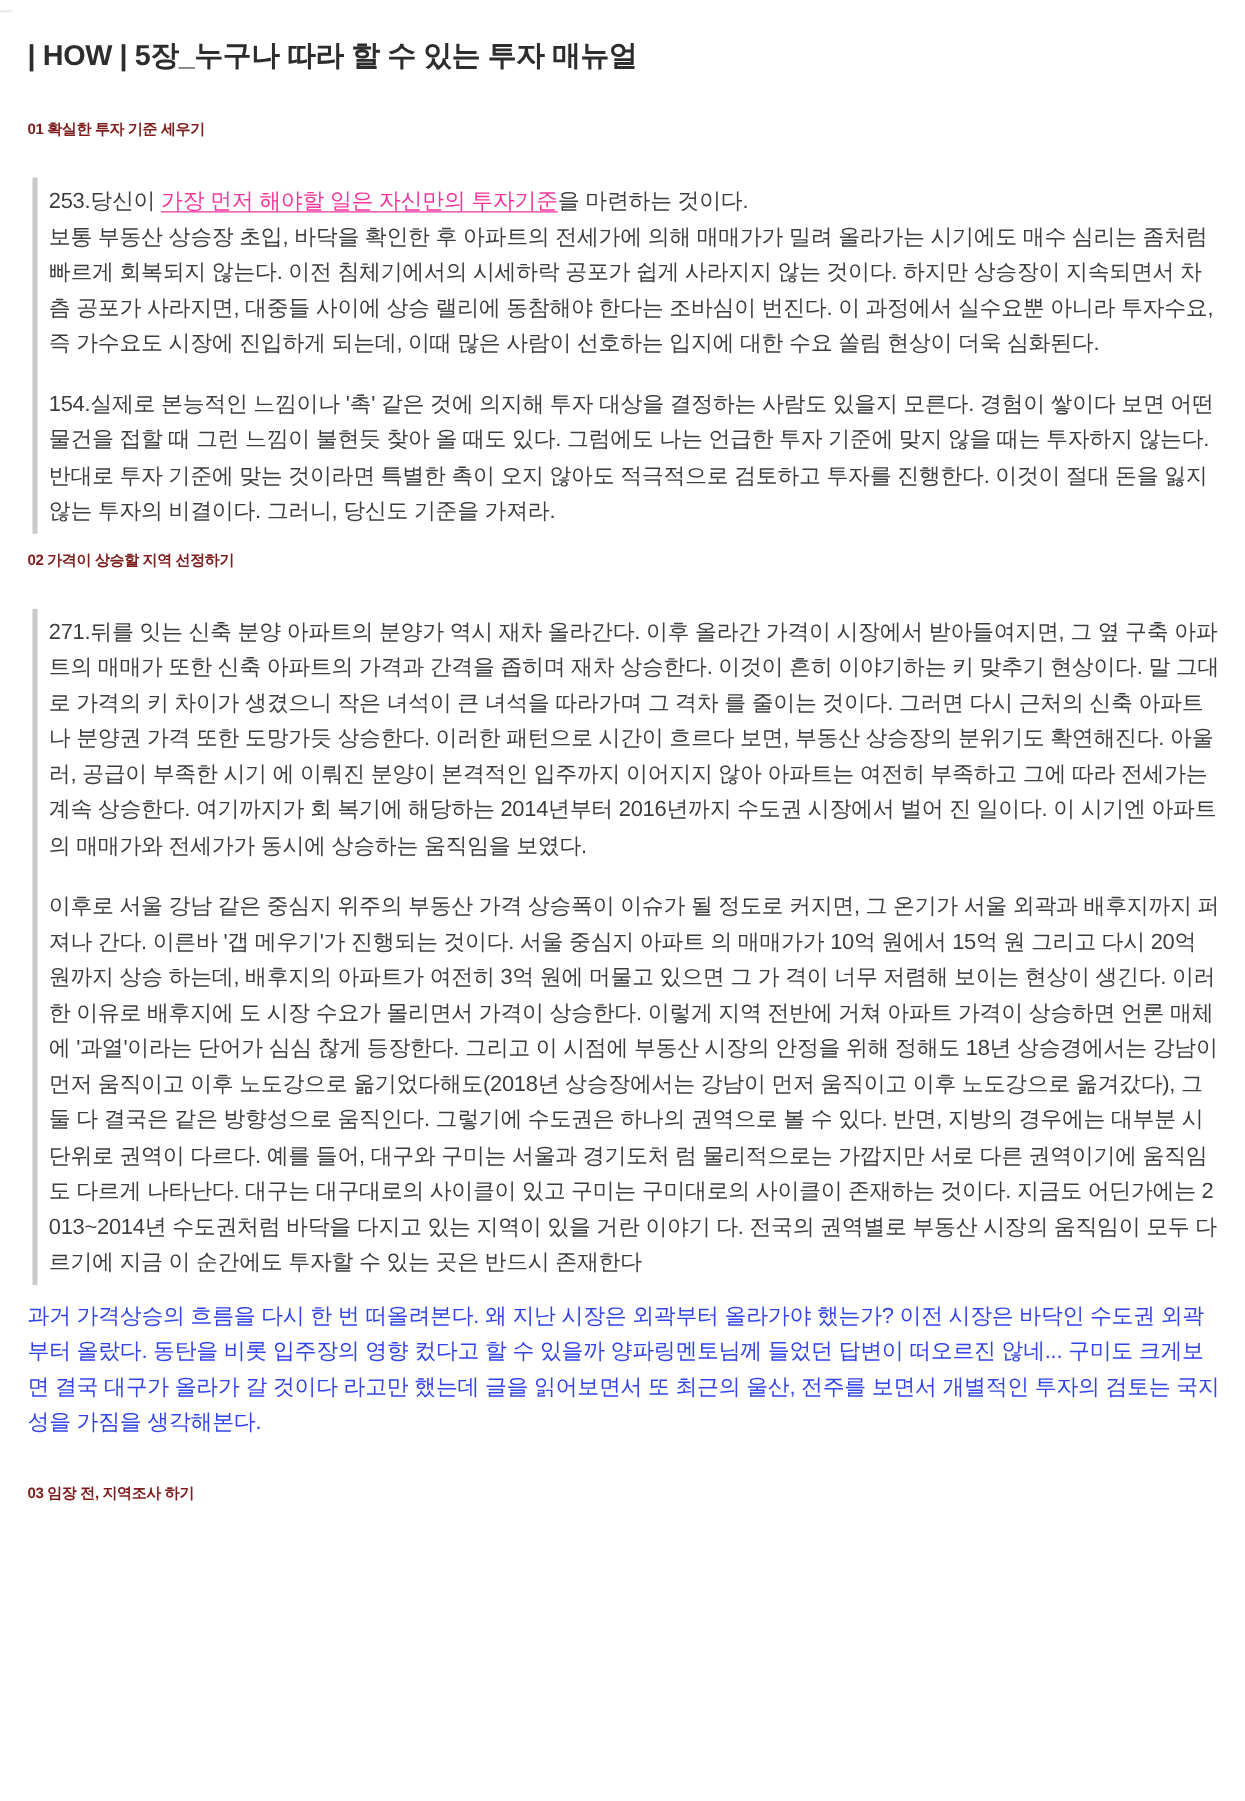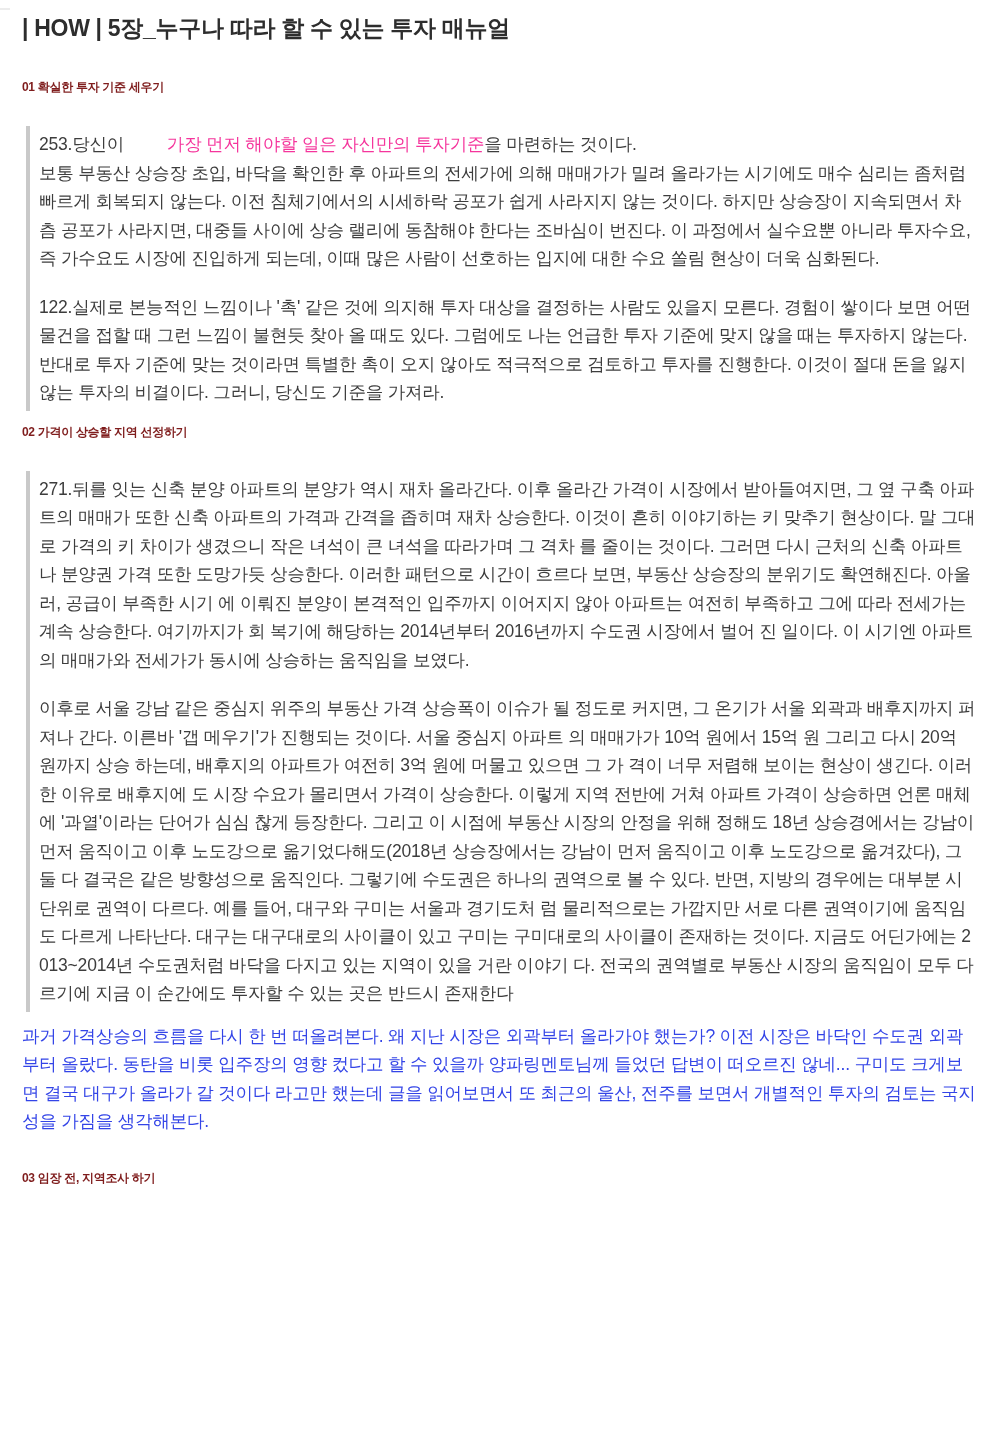--- a/index.html
+++ b/index.html
@@ -7,21 +7,21 @@
     width: 996px;
     height: 1441px;
     box-sizing: border-box;
     font-family: "Liberation Sans", sans-serif;
     color: #3d3d3d;
     overflow: hidden;
   }
   .doc {
     box-sizing: border-box;
     width: 996px;
-    padding: 14px 20px 0 22px;
+    padding: 30px 20px 0 22px;
   }
   .page-title {
     font-size: 23px;
     line-height: 28px;
     font-weight: bold;
     color: #2d2d2d;
     margin: 0 0 34px 0;
     letter-spacing: -0.3px;
   }
   .section-heading {
@@ -46,22 +46,22 @@
   }
   .quote-block .para + .para { margin-top: 20px; }
   .note-para {
     color: #3344e7;
     margin: 0;
   }
   .note-para.first { margin-bottom: 50px; }
   .note-para.second { margin-bottom: 31px; }
   .pink-emphasis {
     color: #f5359c;
+    text-decoration: underline;
     text-underline-offset: 3px;
-    margin-left: 38px;
   }
   .section { margin: 0; }
   .top-artifact {
     position: absolute;
     left: 0; top: 8px;
     width: 10px; height: 2px;
     background: #ececec;
   }
 </style>
 </head>
@@ -74,21 +74,21 @@
   <h1 class="page-title">| HOW | 5장_누구나 따라 할 수 있는 투자 매뉴얼</h1>
 
   <div class="section">
     <h2 class="section-heading">01 확실한 투자 기준 세우기</h2>
 
     <blockquote class="quote-block">
       <p class="para">
         <span>253.당신이 </span><span class="pink-emphasis">가장 먼저 해야할 일은 자신만의 투자기준</span><span>을 마련하는 것이다.</span><br>
         <span>보통 부동산 상승장 초입, 바닥을 확인한 후 아파트의 전세가에 의해 매매가가 밀려 올라가는 시기에도 매수 심리는 좀처럼 빠르게 회복되지 않는다. 이전 침체기에서의 시세하락 공포가 쉽게 사라지지 않는 것이다. 하지만 상승장이 지속되면서 차츰 공포가 사라지면, 대중들 사이에 상승 랠리에 동참해야 한다는 조바심이 번진다. 이 과정에서 실수요뿐 아니라 투자수요, 즉 가수요도 시장에 진입하게 되는데, 이때 많은 사람이 선호하는 입지에 대한 수요 쏠림 현상이 더욱 심화된다.</span>
       </p>
-      <p class="para">122.실제로 본능적인 느낌이나 '촉' 같은 것에 의지해 투자 대상을 결정하는 사람도 있을지 모른다. 경험이 쌓이다 보면 어떤 물건을 접할 때 그런 느낌이 불현듯 찾아 올 때도 있다. 그럼에도 나는 언급한 투자 기준에 맞지 않을 때는 투자하지 않는다. 반대로 투자 기준에 맞는 것이라면 특별한 촉이 오지 않아도 적극적으로 검토하고 투자를 진행한다. 이것이 절대 돈을 잃지 않는 투자의 비결이다. 그러니, 당신도 기준을 가져라.</p>
+      <p class="para">154.실제로 본능적인 느낌이나 '촉' 같은 것에 의지해 투자 대상을 결정하는 사람도 있을지 모른다. 경험이 쌓이다 보면 어떤 물건을 접할 때 그런 느낌이 불현듯 찾아 올 때도 있다. 그럼에도 나는 언급한 투자 기준에 맞지 않을 때는 투자하지 않는다. 반대로 투자 기준에 맞는 것이라면 특별한 촉이 오지 않아도 적극적으로 검토하고 투자를 진행한다. 이것이 절대 돈을 잃지 않는 투자의 비결이다. 그러니, 당신도 기준을 가져라.</p>
     </blockquote>
 
   </div>
 
   <div class="section">
     <h2 class="section-heading">02 가격이 상승할 지역 선정하기</h2>
 
     <blockquote class="quote-block">
       <p class="para">271.뒤를 잇는 신축 분양 아파트의 분양가 역시 재차 올라간다. 이후 올라간 가격이 시장에서 받아들여지면, 그 옆 구축 아파트의 매매가 또한 신축 아파트의 가격과 간격을 좁히며 재차 상승한다. 이것이 흔히 이야기하는 키 맞추기 현상이다. 말 그대로 가격의 키 차이가 생겼으니 작은 녀석이 큰 녀석을 따라가며 그 격차 를 줄이는 것이다. 그러면 다시 근처의 신축 아파트나 분양권 가격 또한 도망가듯 상승한다. 이러한 패턴으로 시간이 흐르다 보면, 부동산 상승장의 분위기도 확연해진다. 아울러, 공급이 부족한 시기 에 이뤄진 분양이 본격적인 입주까지 이어지지 않아 아파트는 여전히 부족하고 그에 따라 전세가는 계속 상승한다. 여기까지가 회 복기에 해당하는 2014년부터 2016년까지 수도권 시장에서 벌어 진 일이다. 이 시기엔 아파트의 매매가와 전세가가 동시에 상승하는 움직임을 보였다.</p>
       <p class="para">이후로 서울 강남 같은 중심지 위주의 부동산 가격 상승폭이 이슈가 될 정도로 커지면, 그 온기가 서울 외곽과 배후지까지 퍼져나 간다. 이른바 '갭 메우기'가 진행되는 것이다. 서울 중심지 아파트 의 매매가가 10억 원에서 15억 원 그리고 다시 20억 원까지 상승 하는데, 배후지의 아파트가 여전히 3억 원에 머물고 있으면 그 가 격이 너무 저렴해 보이는 현상이 생긴다. 이러한 이유로 배후지에 도 시장 수요가 몰리면서 가격이 상승한다. 이렇게 지역 전반에 거쳐 아파트 가격이 상승하면 언론 매체에 '과열'이라는 단어가 심심 찮게 등장한다. 그리고 이 시점에 부동산 시장의 안정을 위해 정해도 18년 상승경에서는 강남이 먼저 움직이고 이후 노도강으로 옮기었다해도(2018년 상승장에서는 강남이 먼저 움직이고 이후 노도강으로 옮겨갔다), 그 둘 다 결국은 같은 방향성으로 움직인다. 그렇기에 수도권은 하나의 권역으로 볼 수 있다. 반면, 지방의 경우에는 대부분 시 단위로 권역이 다르다. 예를 들어, 대구와 구미는 서울과 경기도처 럼 물리적으로는 가깝지만 서로 다른 권역이기에 움직임도 다르게 나타난다. 대구는 대구대로의 사이클이 있고 구미는 구미대로의 사이클이 존재하는 것이다. 지금도 어딘가에는 2013~2014년 수도권처럼 바닥을 다지고 있는 지역이 있을 거란 이야기 다. 전국의 권역별로 부동산 시장의 움직임이 모두 다르기에 지금 이 순간에도 투자할 수 있는 곳은 반드시 존재한다</p>

